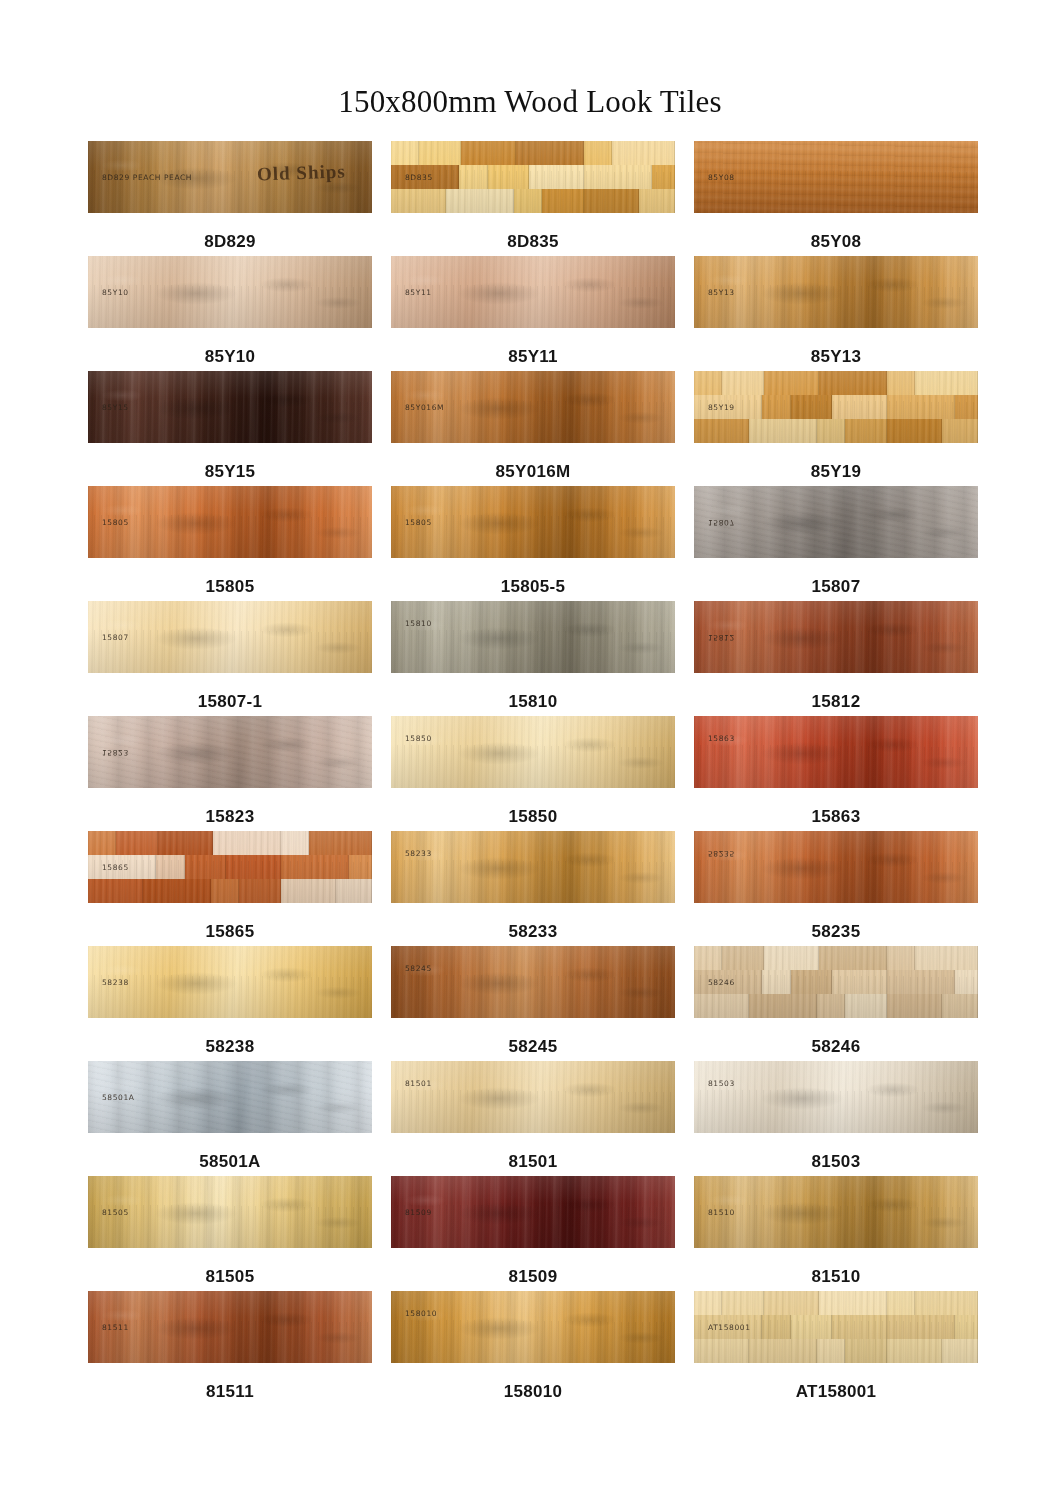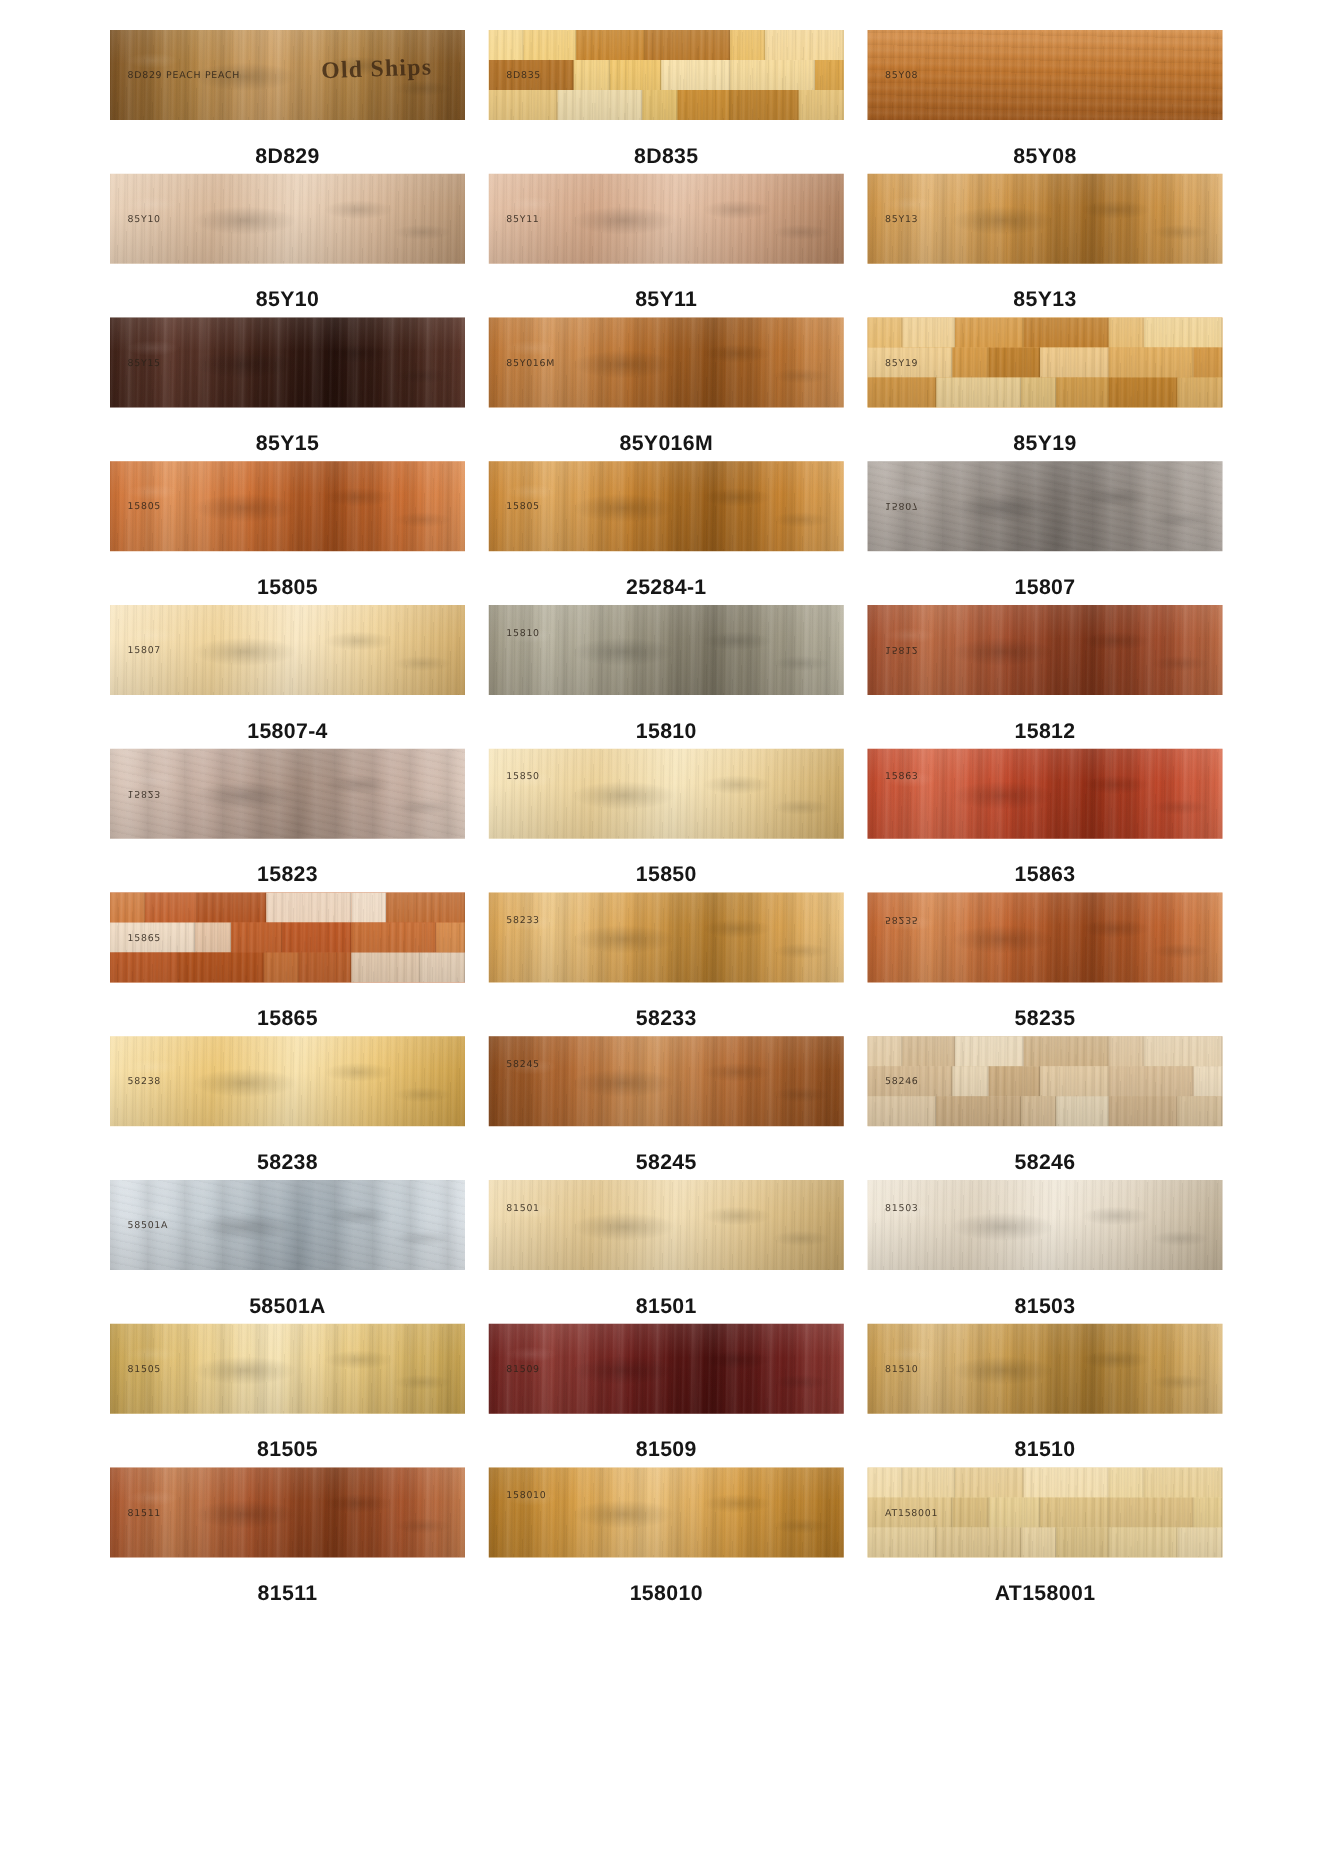--- a/index.html
+++ b/index.html
@@ -167,20 +167,21 @@
   .plank {
     height: 100%;
     border-right: 1px solid rgba(0,0,0,0.10);
   }
 </style>
 </head>
 <body>
 
 <div id="page">
 
+  <h1 id="page-title">150x800mm Wood Look Tiles</h1>
 
   <div id="tile-grid">
       <div class="tile-cell">
         <div class="tile-swatch" style="background: linear-gradient(95deg, rgb(125, 83, 35) 0%, rgb(176, 130, 66) 22%, rgb(207, 162, 104) 45%, rgb(176, 130, 66) 68%, rgb(125, 83, 35) 100%);">
           <div class="grain broad"></div>
           <div class="grain knots"></div>
           <div class="grain fine"></div>
           <div class="grain shade"></div>
           <span class="tile-code-overlay">8D829  PEACH PEACH</span>
           <span style="position: absolute; right: 26px; top: 44%; transform: translateY(-50%) rotate(-2deg); font-family: &quot;Liberation Serif&quot;, serif; font-size: 19px; font-weight: 700; color: rgb(58, 37, 18); opacity: 0.78; white-space: nowrap; letter-spacing: 1px;">Old Ships</span>
@@ -322,40 +323,40 @@
         <div class="tile-caption">15805</div>
       </div>
       <div class="tile-cell">
         <div class="tile-swatch" style="background: linear-gradient(93deg, rgb(200, 132, 49) 0%, rgb(224, 169, 94) 18%, rgb(200, 132, 49) 40%, rgb(154, 95, 26) 62%, rgb(200, 132, 49) 82%, rgb(224, 169, 94) 100%);">
           <div class="grain broad"></div>
           <div class="grain knots"></div>
           <div class="grain fine"></div>
           <div class="grain shade"></div>
           <span class="tile-code-overlay">15805</span>
         </div>
-        <div class="tile-caption">25284-1</div>
+        <div class="tile-caption">15805-5</div>
       </div>
       <div class="tile-cell">
         <div class="tile-swatch" style="background: linear-gradient(100deg, rgb(183, 175, 168) 0%, rgb(155, 147, 140) 28%, rgb(122, 115, 109) 55%, rgb(155, 147, 140) 78%, rgb(183, 175, 168) 100%);">
           <div class="grain broad"></div>
           <div class="grain speck"></div>
           <div class="grain knots"></div>
           <div class="grain shade"></div>
           <span class="tile-code-overlay flipped">15807</span>
         </div>
         <div class="tile-caption">15807</div>
       </div>
       <div class="tile-cell">
         <div class="tile-swatch" style="background: linear-gradient(97deg, rgb(249, 232, 196) 0%, rgb(240, 212, 155) 30%, rgb(249, 232, 196) 52%, rgb(240, 212, 155) 74%, rgb(207, 169, 102) 100%);">
           <div class="grain fine"></div>
           <div class="grain knots"></div>
           <div class="grain shade"></div>
           <span class="tile-code-overlay">15807</span>
         </div>
-        <div class="tile-caption">15807-4</div>
+        <div class="tile-caption">15807-1</div>
       </div>
       <div class="tile-cell">
         <div class="tile-swatch" style="background: linear-gradient(93deg, rgb(157, 151, 131) 0%, rgb(185, 180, 161) 18%, rgb(157, 151, 131) 40%, rgb(123, 117, 99) 62%, rgb(157, 151, 131) 82%, rgb(185, 180, 161) 100%);">
           <div class="grain broad"></div>
           <div class="grain knots"></div>
           <div class="grain fine"></div>
           <div class="grain shade"></div>
           <span class="tile-code-overlay up">15810</span>
         </div>
         <div class="tile-caption">15810</div>

